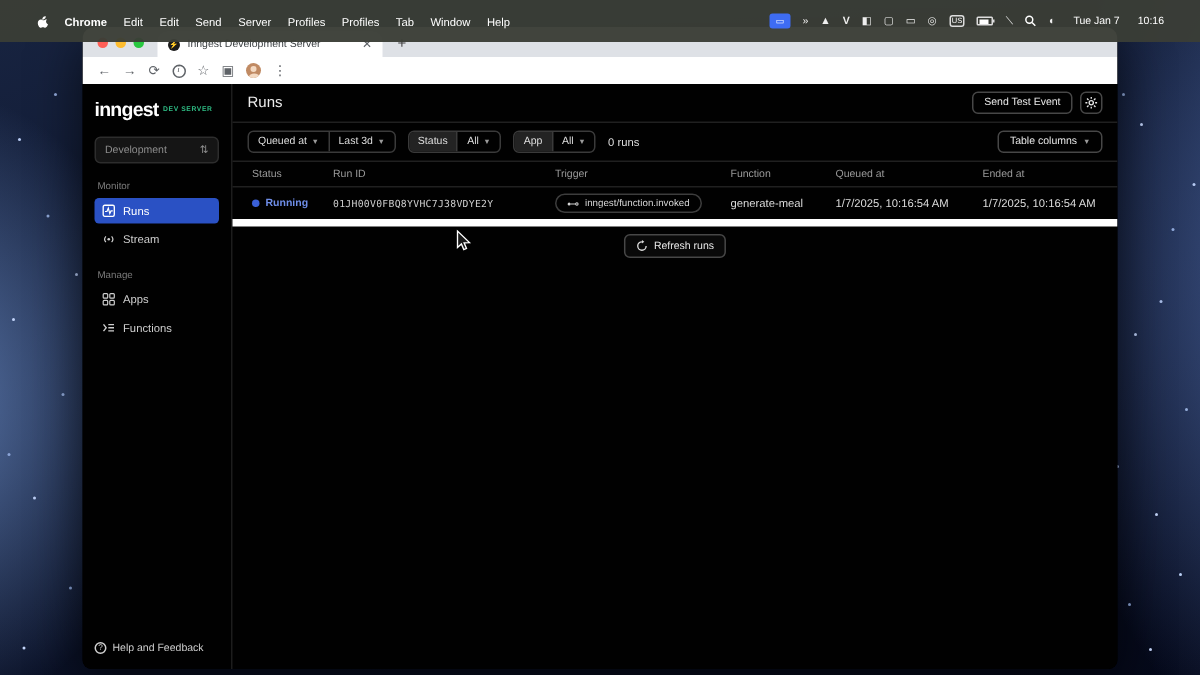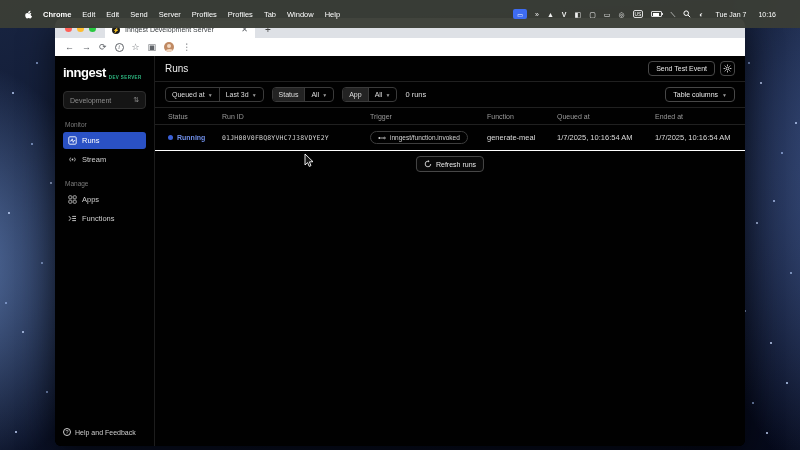--- a/index.html
+++ b/index.html
@@ -63,21 +63,21 @@
     font-size:6px; display:flex; align-items:center; justify-content:center; font-style:italic; font-family:"Liberation Serif",serif; }
   .url { flex:1; font-size:8px; color:#202124; }
   .avatar { width:10px; height:10px; border-radius:50%; background:#c08a63; overflow:hidden; position:relative; }
   .avatar:before { content:""; position:absolute; left:3px; top:2px; width:4px; height:4px; border-radius:50%; background:#f3d9c2; }
   .avatar:after { content:""; position:absolute; left:1.5px; top:6.5px; width:7px; height:4px; border-radius:50% 50% 0 0; background:#f3d9c2; }
 
   
   .content { position:absolute; left:0; top:38px; right:0; bottom:0; background:#010101;
     display:flex; color:#e6e6e6; }
   .sidebar { width:100px; flex:none; border-right:1px solid #1d1d1d; padding:9px 8px; position:relative; }
-  .logo-row { display:flex; align-items:flex-end; gap:3px; }
+  .logo-row { display:flex; align-items:center; gap:3px; }
   .logo { font-size:13px; font-weight:bold; letter-spacing:-.5px; color:#fff; }
   .logo-badge { font-size:4.5px; letter-spacing:.4px; color:#2fbd85; font-weight:bold; }
   .env-select { margin-top:11px; background:#151515; border:1px solid #2d2d2d; border-radius:4px;
     padding:4px 6px; font-size:7px; color:#8d8d8d; display:flex; justify-content:space-between; align-items:center; }
   .sec-label { margin:12px 0 4px 2px; font-size:6.5px; color:#7c7c7c; }
   .side-item { display:flex; align-items:center; gap:5px; font-size:7.5px; color:#cfcfcf;
     padding:4px 5px; border-radius:3px; margin-bottom:2px; }
   .side-item.active { background:#2a51c4; color:#fff; }
   .side-item svg { flex:none; }
   .help-row { position:absolute; bottom:10px; left:8px; display:flex; align-items:center; gap:4px;
@@ -100,21 +100,21 @@
   .fseg { padding:3px 6px; display:flex; align-items:center; gap:3px; color:#dedede; }
   .fseg + .fseg { border-left:1px solid #3a3a3a; }
   .fseg.lbl { background:#232323; }
   .caret { font-size:5px; color:#9a9a9a; }
   .runs-count { color:#dedede; font-size:7.5px; }
   .filter-right { margin-left:auto; }
 
   .thead { height:17px; flex:none; display:flex; align-items:center;
     border-bottom:1px solid #202020; font-size:7px; color:#9a9a9a; }
   .trow { height:26px; flex:none; display:flex; align-items:center;
-    border-bottom:1px solid #ffffff; font-size:7.5px; color:#dcdcdc; }
+    border-bottom:5px solid #ffffff; font-size:7.5px; color:#dcdcdc; }
   .c0{width:67px; padding-left:13px; flex:none; display:flex; align-items:center; gap:4px;}
   .c1{width:148px; flex:none;}
   .c2{width:117px; flex:none;}
   .c3{width:70px; flex:none;}
   .c4{width:98px; flex:none;}
   .c5{flex:1;}
   .dot { width:5px; height:5px; border-radius:50%; background:#3a60d8; flex:none; }
   .running { color:#6f8ee8; font-weight:bold; font-size:7px; }
   .runid { font-family:"DejaVu Sans Mono", monospace; font-size:6.5px; color:#cfcfcf; letter-spacing:.2px; }
   .pill { display:inline-flex; align-items:center; gap:4px; border:1px solid #3d3d3d;

